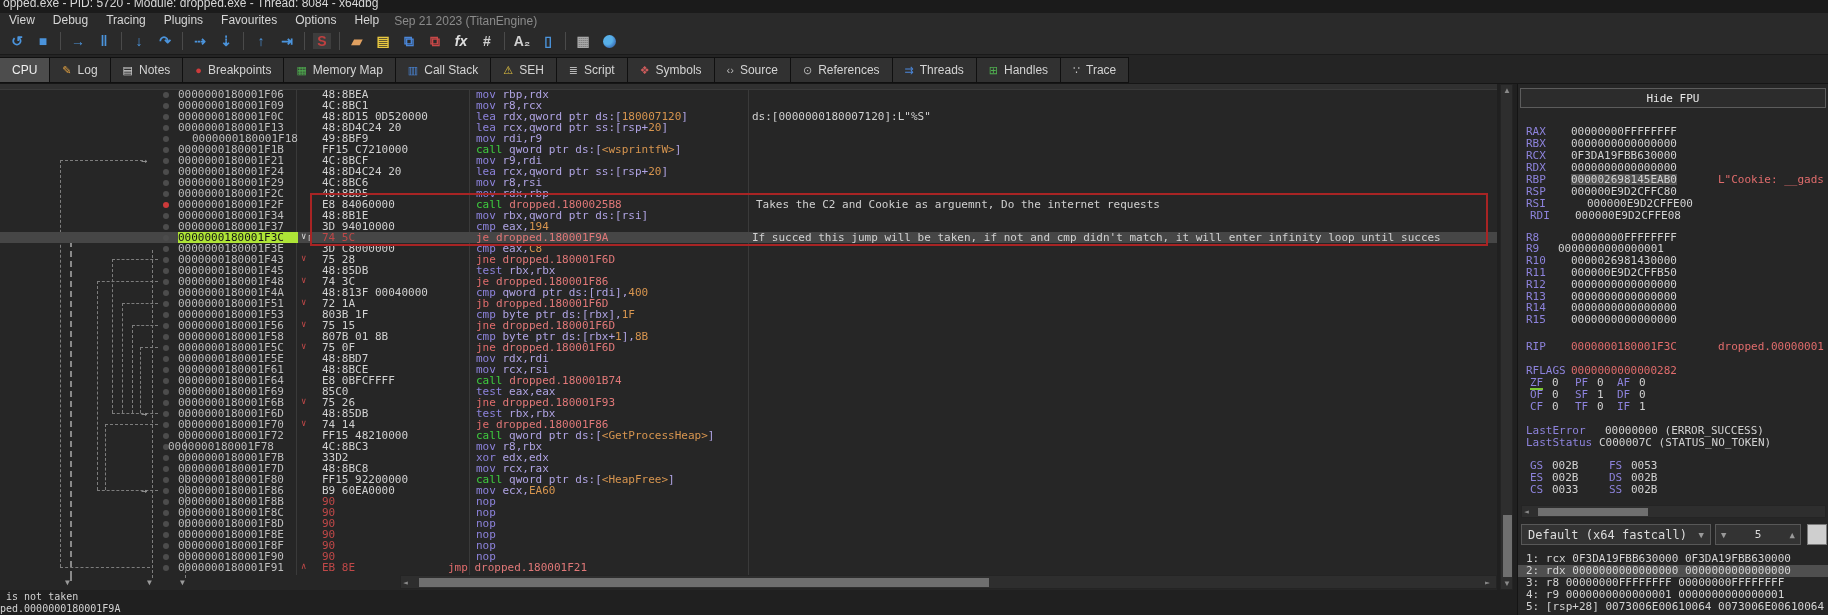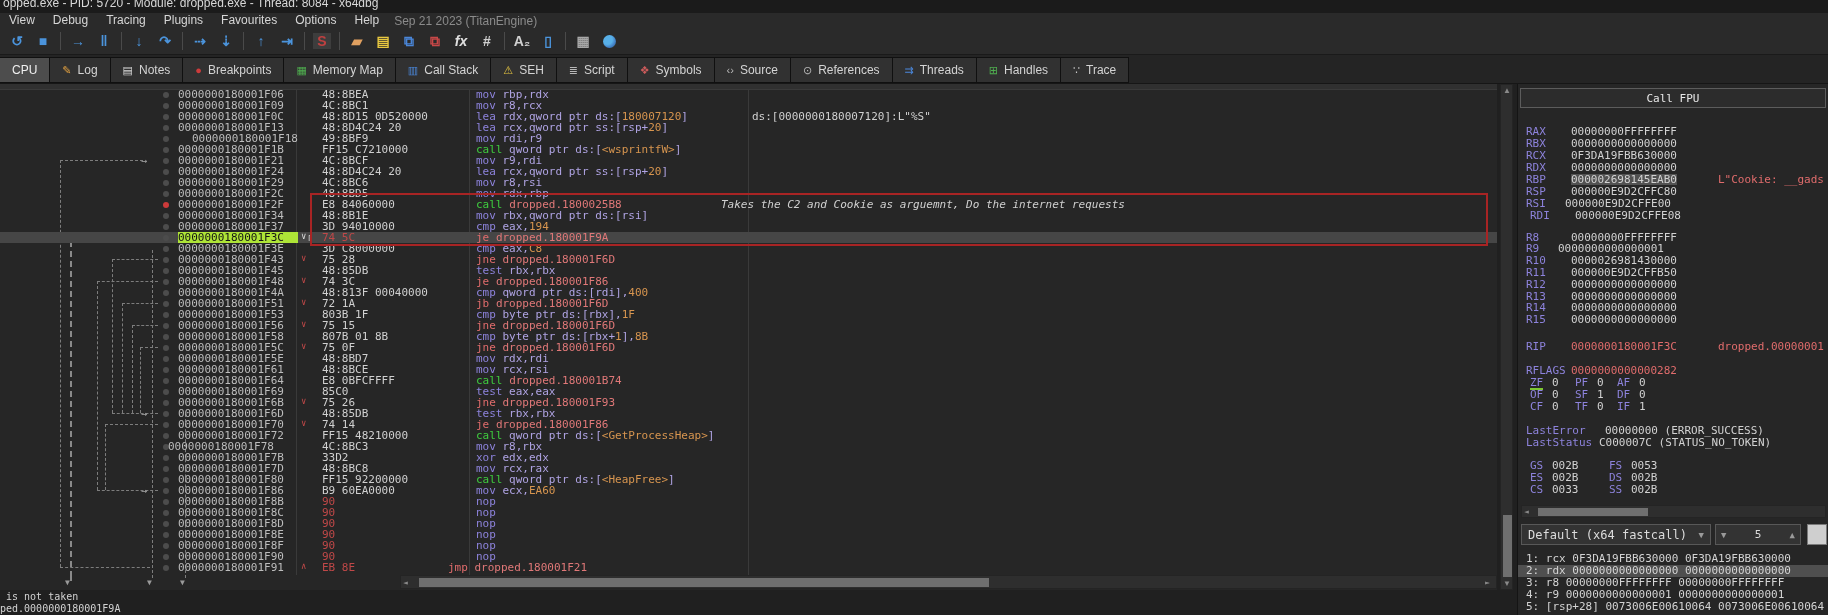--- a/index.html
+++ b/index.html
@@ -317,40 +317,41 @@
         <span class="dot"></span>
         <span class="dcell addr" style="position: absolute; left: 178px;">0000000180001F2C</span>
         <span class="dcell bytes" style="position: absolute; left: 322px;">48:8BD5</span>
         <span class="dcell" style="position: absolute; left: 476px;"><span class="m-ins">mov</span><span class="t-op"> rdx,rbp</span></span>
       </div>
       <div class="drow" style="position: absolute; top: 115px;">
         <span class="dot red"></span>
         <span class="dcell addr" style="position: absolute; left: 178px;">0000000180001F2F</span>
         <span class="dcell bytes" style="position: absolute; left: 322px;">E8 84060000</span>
         <span class="dcell" style="position: absolute; left: 476px;"><span class="m-call">call</span><span class="t-op"> </span><span class="t-lbl">dropped.1800025B8</span></span>
-        <span class="dcell cmt" style="position: absolute; left: 721px; font-style: italic;">Takes the C2 and Cookie as arguemnt, Do the internet requests</span>
+        <span class="dcell cmt" style="position: absolute; left: 756px;">Takes the C2 and Cookie as arguemnt, Do the internet requests</span>
       </div>
       <div class="drow" style="position: absolute; top: 126px;">
         <span class="dot"></span>
         <span class="dcell addr" style="position: absolute; left: 178px;">0000000180001F34</span>
         <span class="dcell bytes" style="position: absolute; left: 322px;">48:8B1E</span>
         <span class="dcell" style="position: absolute; left: 476px;"><span class="m-ins">mov</span><span class="t-op"> rbx,qword ptr ds:[rsi]</span></span>
       </div>
       <div class="drow" style="position: absolute; top: 137px;">
         <span class="dot"></span>
         <span class="dcell addr" style="position: absolute; left: 178px;">0000000180001F37</span>
         <span class="dcell bytes" style="position: absolute; left: 322px;">3D 94010000</span>
         <span class="dcell" style="position: absolute; left: 476px;"><span class="m-ins">cmp</span><span class="t-op"> eax,</span><span class="t-num">194</span></span>
       </div>
       <div class="drow sel" style="position: absolute; top: 148px;">
         <span class="dot"></span>
         <span class="dcell addr" style="position: absolute; left: 178px;">0000000180001F3C</span>
         <span class="jmark selmark">∨┌</span>
         <span class="dcell bytes red" style="position: absolute; left: 322px;">74 5C</span>
         <span class="dcell" style="position: absolute; left: 476px;"><span class="m-jmp">je</span><span class="t-op"> </span><span class="t-lbl">dropped.180001F9A</span></span>
+        <span class="dcell cmt" style="position: absolute; left: 752px;">If succed this jump will be taken, if not and cmp didn't match, it will enter infinity loop until succes</span>
       </div>
       <div class="drow" style="position: absolute; top: 159px;">
         <span class="dot"></span>
         <span class="dcell addr" style="position: absolute; left: 178px;">0000000180001F3E</span>
         <span class="dcell bytes" style="position: absolute; left: 322px;">3D C8000000</span>
         <span class="dcell" style="position: absolute; left: 476px;"><span class="m-ins">cmp</span><span class="t-op"> eax,</span><span class="t-num">C8</span></span>
       </div>
       <div class="drow" style="position: absolute; top: 170px;">
         <span class="dot"></span>
         <span class="dcell addr" style="position: absolute; left: 178px;">0000000180001F43</span>
@@ -544,29 +545,29 @@
     </div>
 </div>
 
 <div id="vscroll" class="abs sbtrack" style="left:1500px;top:84px;width:13px;height:506px;">
     <div class="sbarrow" style="position: absolute; left: 2px; top: 1px;">▲</div>
     <div class="sbthumb" style="position: absolute; left: 2px; top: 430px; width: 9px; height: 62px;"></div>
     <div class="sbarrow" style="position: absolute; left: 2px; top: 494px;">▼</div>
   </div>
 
 <div id="regs" class="abs mono">
-  <div id="hidefpu">Call FPU</div>
+  <div id="hidefpu">Hide FPU</div>
   <div id="regrows">
       <div class="rrow" style="position: absolute; left: 8px; top: 42px;"><span class="rname">RAX</span><span class="rval" style="position: absolute; left: 45px;">00000000FFFFFFFF</span></div>
       <div class="rrow" style="position: absolute; left: 8px; top: 54px;"><span class="rname">RBX</span><span class="rval" style="position: absolute; left: 45px;">0000000000000000</span></div>
       <div class="rrow" style="position: absolute; left: 8px; top: 66px;"><span class="rname">RCX</span><span class="rval" style="position: absolute; left: 45px;">0F3DA19FBB630000</span></div>
       <div class="rrow" style="position: absolute; left: 8px; top: 78px;"><span class="rname">RDX</span><span class="rval" style="position: absolute; left: 45px;">0000000000000000</span></div>
       <div class="rrow" style="position: absolute; left: 8px; top: 90px;"><span class="rname">RBP</span><span class="rval hl" style="position: absolute; left: 45px;">000002698145EAB0</span><span class="rnote" style="position: absolute; left: 192px;">L"Cookie: __gads</span></div>
       <div class="rrow" style="position: absolute; left: 8px; top: 102px;"><span class="rname">RSP</span><span class="rval" style="position: absolute; left: 45px;">000000E9D2CFFC80</span></div>
-      <div class="rrow" style="position: absolute; left: 8px; top: 114px;"><span class="rname">RSI</span><span class="rval" style="position: absolute; left: 39px;">000000E9D2CFFE00</span></div>
+      <div class="rrow" style="position: absolute; left: 8px; top: 114px;"><span class="rname">RSI</span><span class="rval" style="position: absolute; left: 61px;">000000E9D2CFFE00</span></div>
       <div class="rrow" style="position: absolute; left: 0; top: 126px; margin-left: 12px;"><span class="rname">RDI</span><span class="rval" style="position: absolute; left: 45px;">000000E9D2CFFE08</span></div>
       <div class="rrow" style="position: absolute; left: 8px; top: 148px;"><span class="rname">R8</span><span class="rval" style="position: absolute; left: 45px;">00000000FFFFFFFF</span></div>
       <div class="rrow" style="position: absolute; left: 8px; top: 159px;"><span class="rname">R9</span><span class="rval" style="position: absolute; left: 32px;">0000000000000001</span></div>
       <div class="rrow" style="position: absolute; left: 8px; top: 171px;"><span class="rname">R10</span><span class="rval" style="position: absolute; left: 45px;">0000026981430000</span></div>
       <div class="rrow" style="position: absolute; left: 8px; top: 183px;"><span class="rname">R11</span><span class="rval" style="position: absolute; left: 45px;">000000E9D2CFFB50</span></div>
       <div class="rrow" style="position: absolute; left: 8px; top: 195px;"><span class="rname">R12</span><span class="rval" style="position: absolute; left: 45px;">0000000000000000</span></div>
       <div class="rrow" style="position: absolute; left: 8px; top: 207px;"><span class="rname">R13</span><span class="rval" style="position: absolute; left: 45px;">0000000000000000</span></div>
       <div class="rrow" style="position: absolute; left: 8px; top: 218px;"><span class="rname">R14</span><span class="rval" style="position: absolute; left: 45px;">0000000000000000</span></div>
       <div class="rrow" style="position: absolute; left: 8px; top: 230px;"><span class="rname">R15</span><span class="rval" style="position: absolute; left: 45px;">0000000000000000</span></div>
       <div class="rrow" style="position: absolute; left: 8px; top: 257px;"><span class="rname">RIP</span><span class="rval red" style="position: absolute; left: 45px;">0000000180001F3C</span><span class="rnote" style="position: absolute; left: 192px;">dropped.00000001</span></div>

